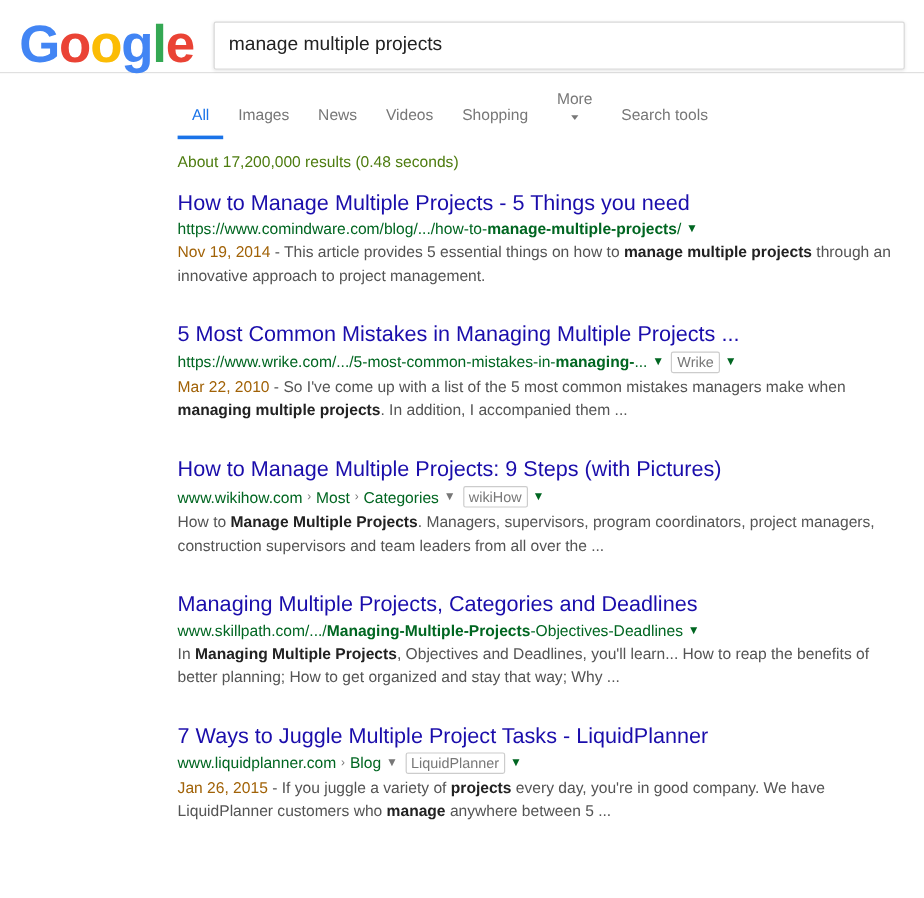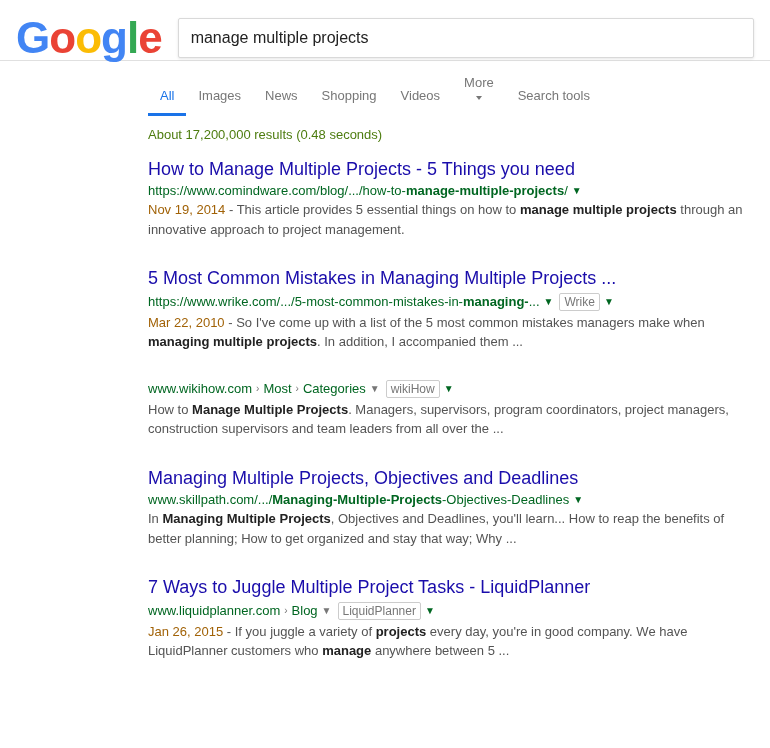--- a/index.html
+++ b/index.html
@@ -160,22 +160,22 @@
   </div>
   <div id="search-box-wrapper">
     <input type="text" id="search-input" value="manage multiple projects" style="">
   </div>
 </div>
 
 <div id="nav-tabs">
   <a class="nav-tab active">All</a>
   <a class="nav-tab">Images</a>
   <a class="nav-tab">News</a>
+  <a class="nav-tab">Videos</a>
   <a class="nav-tab">Shopping</a>
-  <a class="nav-tab">Videos</a>
   <a class="nav-tab nav-tab-more">
     <span>More</span>
     <svg width="10" height="10" viewBox="0 0 10 10">
         <polygon points="2,3 8,3 5,7" fill="#777"></polygon>
       </svg>
   </a>
   <a class="nav-tab">Search tools</a>
 </div>
 
 <div id="main">
@@ -199,37 +199,38 @@
       <span class="result-url-arrow">▼</span>
       <span class="result-badge">Wrike</span>
       <span class="result-url-arrow">▼</span>
     </div>
     <div class="result-snippet">
       <span class="result-date">Mar 22, 2010</span> - So I've come up with a list of the 5 most common mistakes managers make when <strong>managing multiple projects</strong>. In addition, I accompanied them ...
     </div>
   </div>
 
   <div class="result">
+    <a class="result-title" href="#">How to Manage Multiple Projects: 9 Steps (with Pictures)</a>
     <div class="breadcrumb-row">
       <span class="breadcrumb-text">www.wikihow.com</span>
       <span class="breadcrumb-chevron">›</span>
       <span class="breadcrumb-text">Most</span>
       <span class="breadcrumb-chevron">›</span>
       <span class="breadcrumb-text">Categories</span>
       <span class="result-url-arrow" style="color:#777;">▼</span>
       <span class="result-badge">wikiHow</span>
       <span class="result-url-arrow">▼</span>
     </div>
     <div class="result-snippet">
       How to <strong>Manage Multiple Projects</strong>. Managers, supervisors, program coordinators, project managers, construction supervisors and team leaders from all over the ...
     </div>
   </div>
 
   <div class="result">
-    <a class="result-title" href="#">Managing Multiple Projects, Objectives and Deadlines</a>
+    <a class="result-title" href="#">Managing Multiple Projects, Categories and Deadlines</a>
     <div class="result-url-line">
       <span class="result-url">www.skillpath.com/.../<strong>Managing-Multiple-Projects</strong>-Objectives-Deadlines</span>
       <span class="result-url-arrow">▼</span>
     </div>
     <div class="result-snippet">
       In <strong>Managing Multiple Projects</strong>, Objectives and Deadlines, you'll learn... How to reap the benefits of better planning; How to get organized and stay that way; Why ...
     </div>
   </div>
 
   <div class="result">

